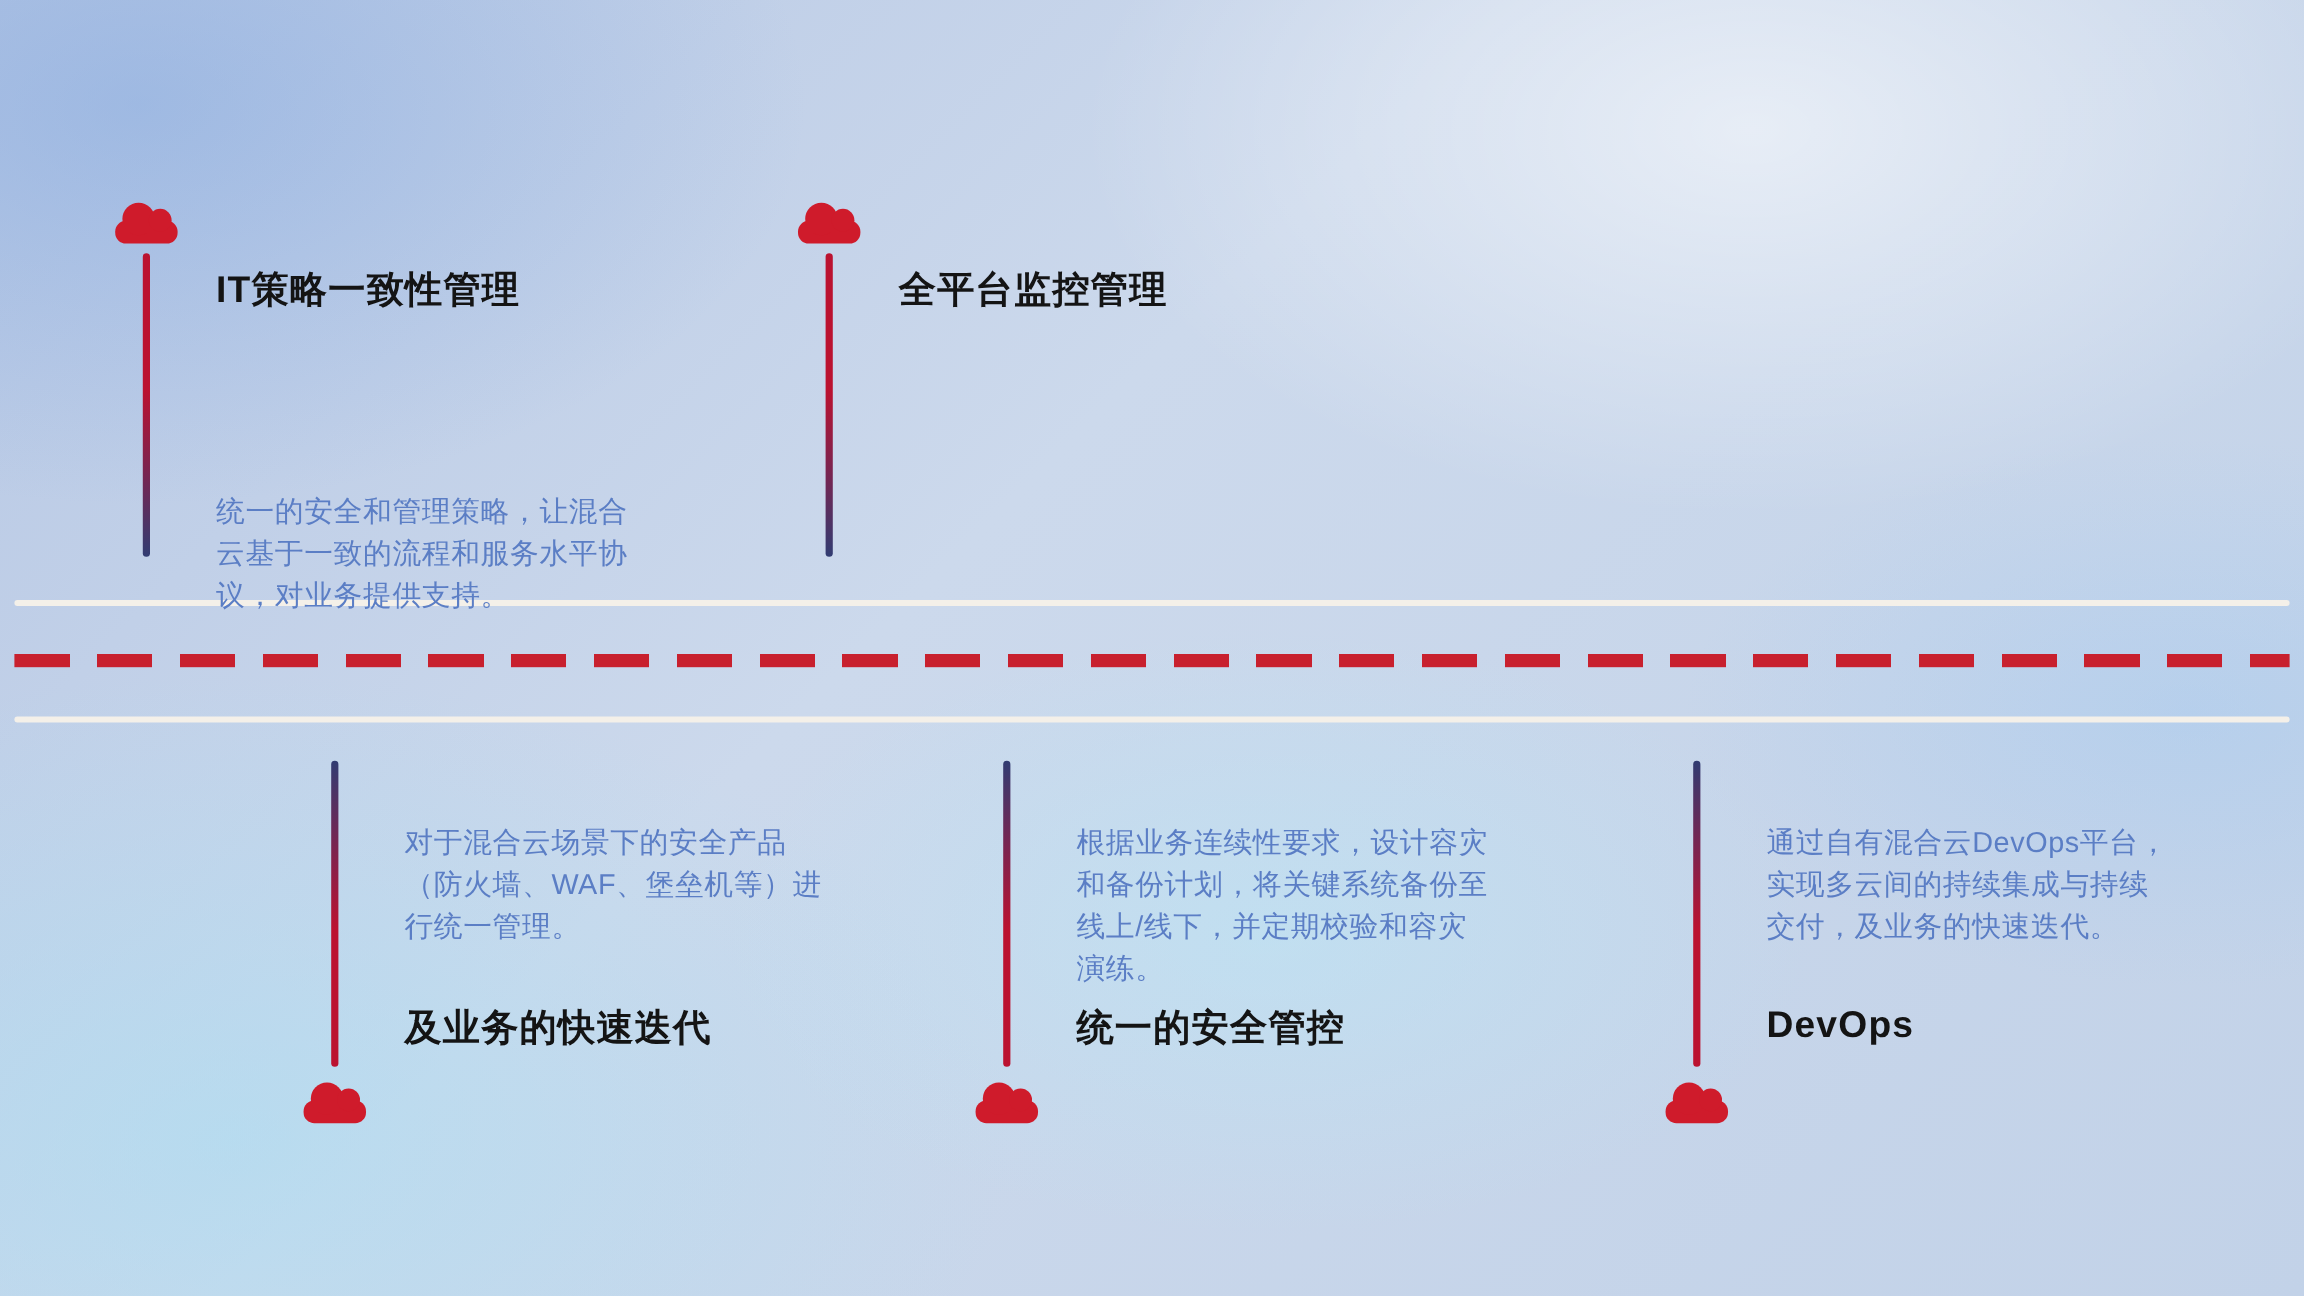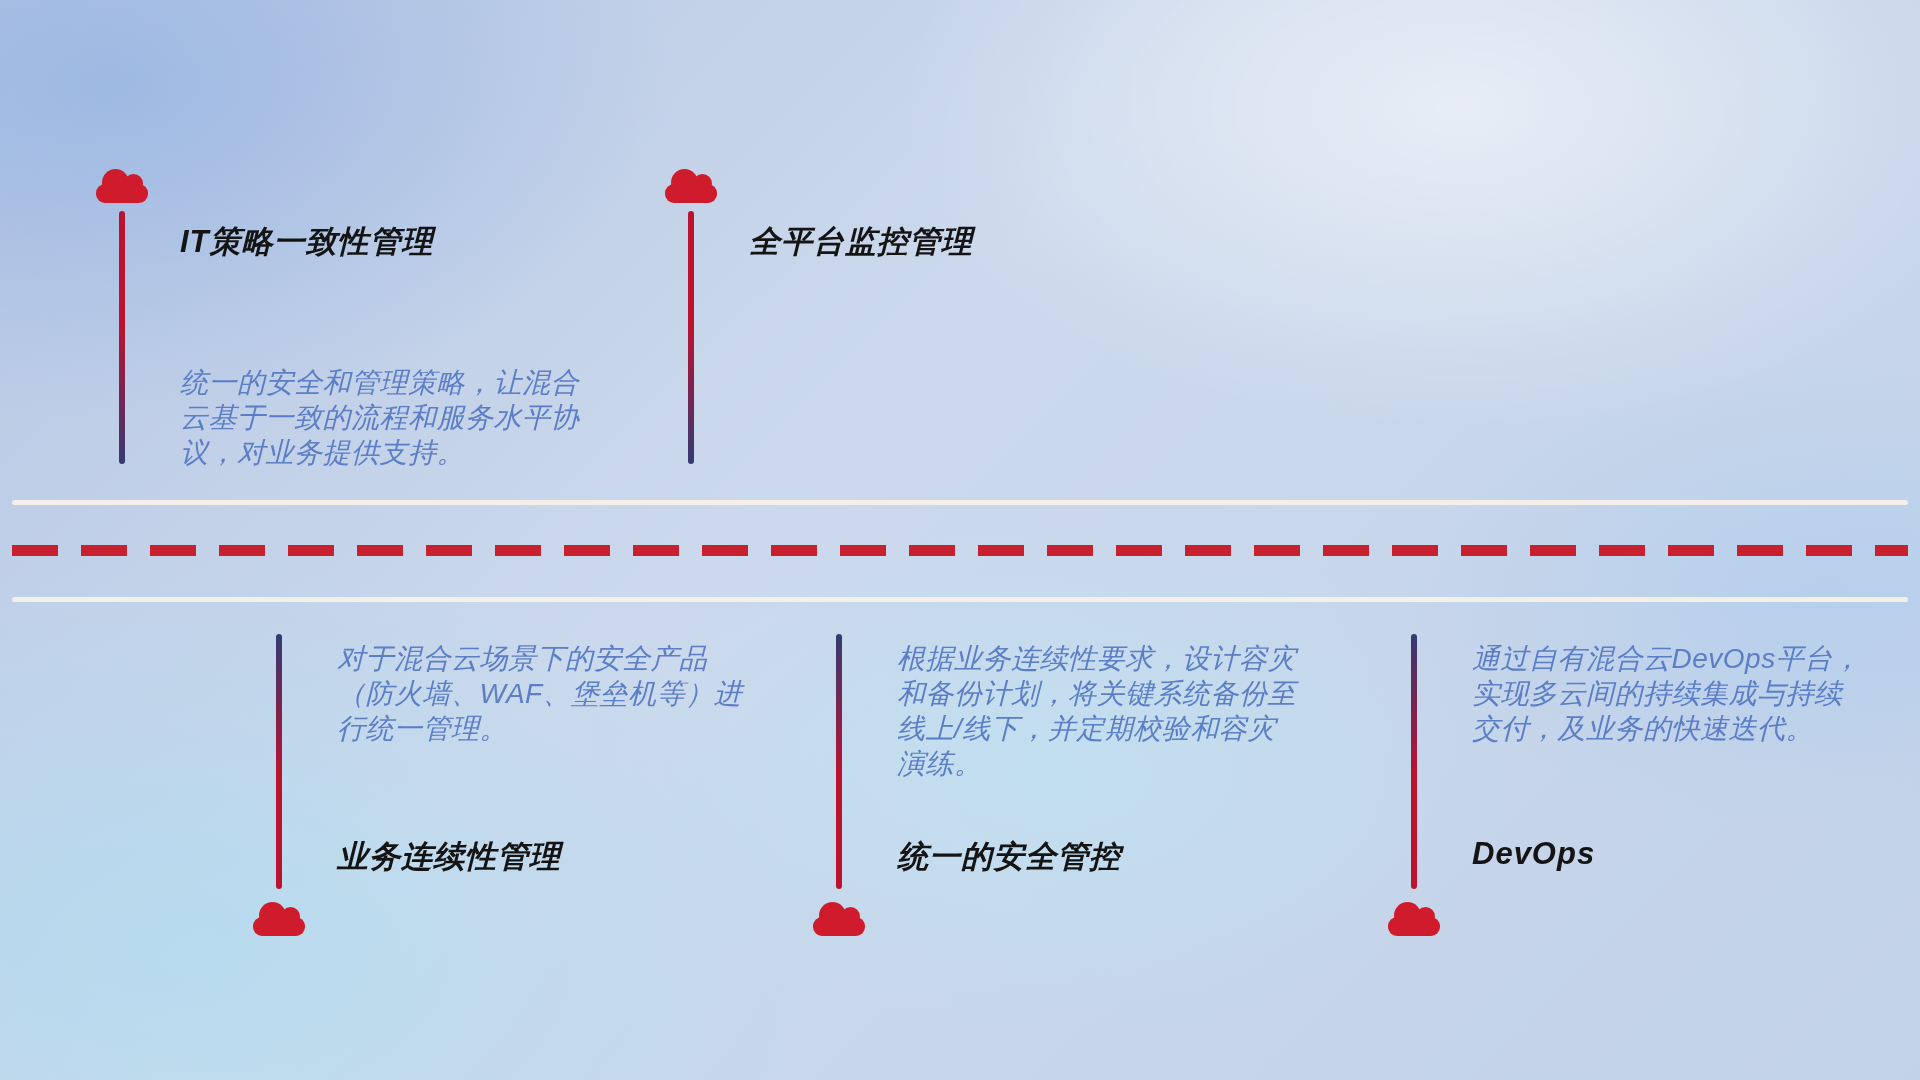--- a/index.html
+++ b/index.html
@@ -4,21 +4,21 @@
 <style>
   :root{
     --cloud-red:#cf1b2b;
     --dash-red:#c8202e;
     --line-white:#f4f0e9;
     --pole-red:#bb1230;
     --pole-navy:#313c72;
     --title-color:#141414;
     --desc-blue:#5b7ec5;
   }
-  *{margin:0;padding:0;box-sizing:border-box;font-style:italic;}
+  *{margin:0;padding:0;box-sizing:border-box;}
   html,body{width:1920px;height:1080px;overflow:hidden;}
   body{
     font-family:"Liberation Sans","DejaVu Sans",sans-serif;
     position:relative;
     background:
       radial-gradient(ellipse 900px 520px at 76% 10%, rgba(255,255,255,0.55), transparent 62%),
       radial-gradient(ellipse 1000px 600px at 10% 88%, rgba(168,222,242,0.55), transparent 65%),
       radial-gradient(ellipse 760px 420px at 55% 72%, rgba(185,231,246,0.5), transparent 60%),
       radial-gradient(ellipse 900px 540px at 6% 8%, rgba(118,160,222,0.4), transparent 62%),
       radial-gradient(ellipse 700px 380px at 95% 55%, rgba(160,200,240,0.4), transparent 60%),
@@ -74,22 +74,22 @@
   .title{
     position:absolute;left:58px;
     font-size:31px;font-weight:700;color:var(--title-color);
     letter-spacing:1px;white-space:nowrap;
   }
   .top-row .title{top:52px;}
   .bottom-row .title{top:202px;}
 
   .desc{
     position:absolute;left:58px;width:470px;
-    font-size:28px;line-height:35px;color:var(--desc-blue);
-    white-space:pre-line;letter-spacing:0.5px;
+    font-size:24px;line-height:35px;color:var(--desc-blue);
+    white-space:pre-line;letter-spacing:0.5px;margin-top:44px;
   }
   .top-row .desc{top:196px;}
   .bottom-row .desc{top:7px;}
 
   
   .pos-1{left:122px;}
   .pos-2{left:691px;}
   .pos-3{left:1278px;}
   .pos-4{left:279px;}
   .pos-5{left:839px;}
@@ -119,21 +119,21 @@
     <div class="title">全平台监控管理</div>
   </div>
 
 
   <div class="item bottom-row pos-4">
     <div class="pole"></div>
     <div class="cloud"></div>
     <div class="desc">对于混合云场景下的安全产品
 （防火墙、WAF、堡垒机等）进
 行统一管理。</div>
-    <div class="title">业务连续性管理</div>
+    <div class="title">及业务的快速迭代</div>
   </div>
 
   <div class="item bottom-row pos-5">
     <div class="pole"></div>
     <div class="cloud"></div>
     <div class="desc">根据业务连续性要求，设计容灾
 和备份计划，将关键系统备份至
 线上/线下，并定期校验和容灾
 演练。</div>
     <div class="title">统一的安全管控</div>

